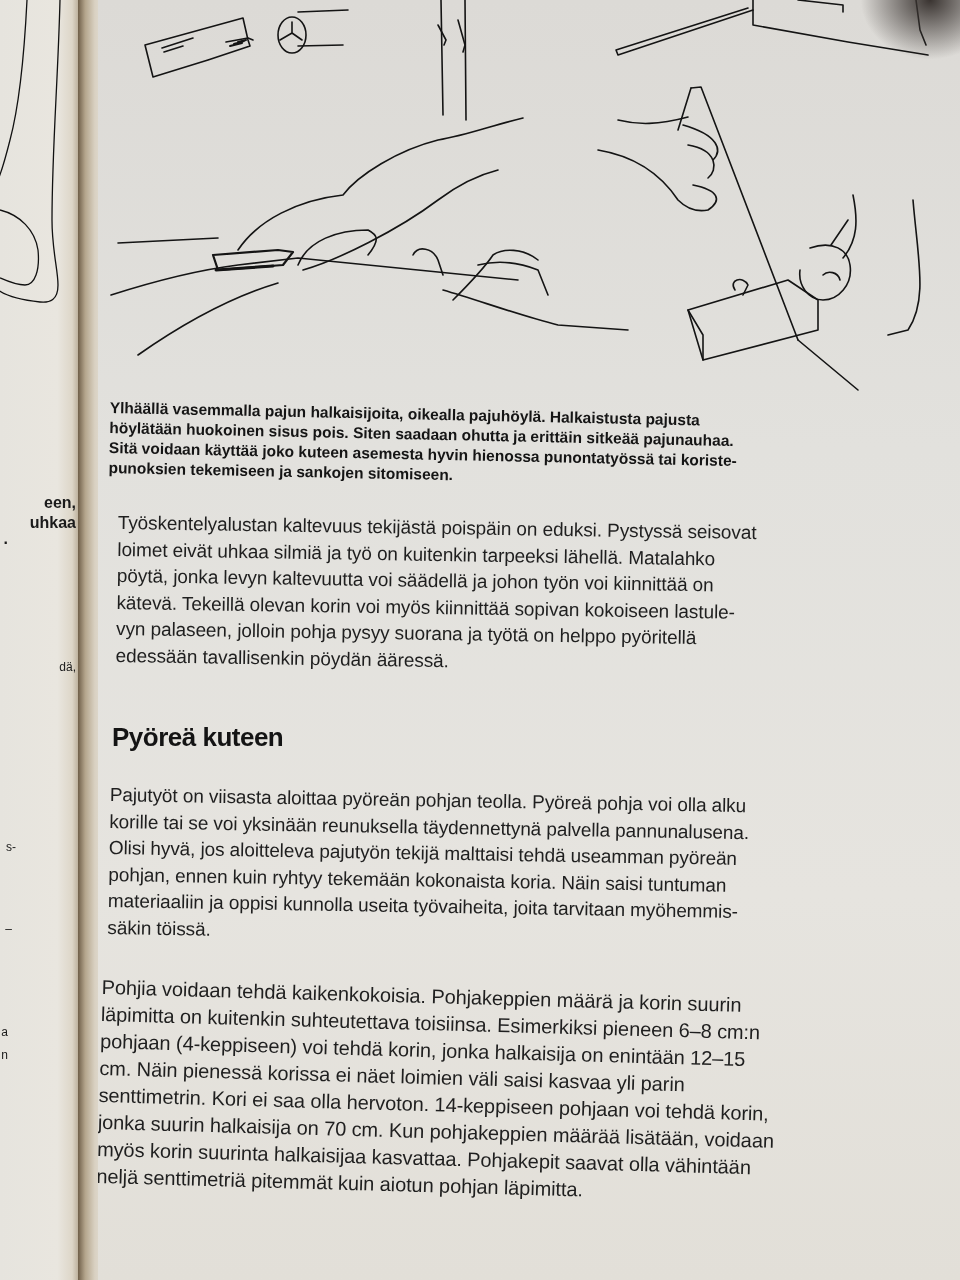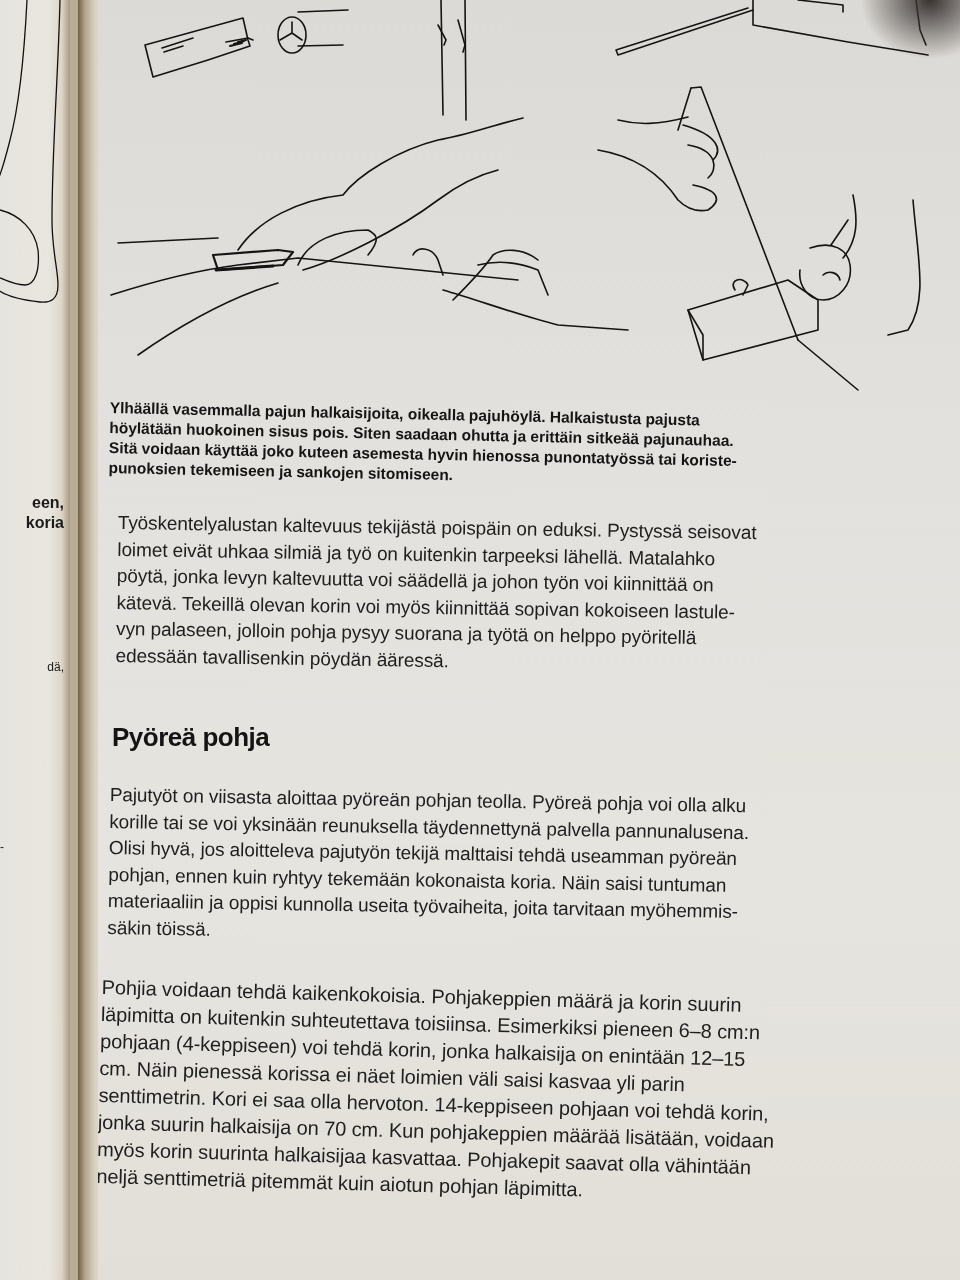--- a/index.html
+++ b/index.html
@@ -3,21 +3,21 @@
   <meta charset="utf-8">
   <style>
     html, body { margin: 0; padding: 0; }
     body {
       width: 960px; height: 1280px; overflow: hidden; position: relative;
       background: #b9ad98;
       font-family: "Liberation Sans", sans-serif;
     }
     
     .left-page {
-      position: absolute; left: 0; top: 0; width: 70px; height: 1280px;
+      position: absolute; left: 0; top: 0; width: 82px; height: 1280px;
       background: linear-gradient(90deg, #e6e4de 0%, #e9e6df 70%, #ddd6c8 88%, #a99a82 100%);
       overflow: hidden;
     }
     .left-page .frag {
       position: absolute; right: 6px; color: #1b1b1b; font-size: 12px; white-space: nowrap;
     }
     .left-page .frag.bold { font-weight: bold; font-size: 16px; }
     
     .gutter {
       position: absolute; left: 78px; top: 0; width: 24px; height: 1280px;
@@ -59,21 +59,21 @@
 </head>
 <body>
 
 <div class="left-page">
   <svg width="82" height="320" style="position:absolute;left:0;top:0">
     <path d="M27 0 C 24 60, 18 110, 10 140 C 5 160, 0 175, -2 180" fill="none" stroke="#111" stroke-width="1.3"></path>
     <path d="M60 0 C 58 80, 52 150, 52 220 C 52 250, 58 270, 58 285 C 58 300, 50 303, 40 302 C 20 300, 5 295, -2 290" fill="none" stroke="#111" stroke-width="1.3"></path>
     <path d="M0 210 C 20 215, 35 230, 38 250 C 40 270, 35 285, 25 285 C 15 285, 5 280, -2 277" fill="none" stroke="#111" stroke-width="1.3"></path>
   </svg>
   <div class="frag bold" style="top:494px">een,</div>
-  <div class="frag bold" style="top:514px">koria</div>
+  <div class="frag bold" style="top:514px">uhkaa</div>
   <div class="frag bold" style="top:530px;right:74px">.</div>
   <div class="frag" style="top:660px">dä,</div>
   <div class="frag" style="top:840px;right:66px">s-</div>
   <div class="frag" style="top:922px;right:70px">–</div>
   <div class="frag" style="top:1025px;right:74px">a</div>
   <div class="frag" style="top:1048px;right:74px">n</div>
 </div>
 
 <div class="gutter"></div>
 
@@ -146,21 +146,21 @@
 
   <div class="para p1">
     <span>Työskentelyalustan kaltevuus tekijästä poispäin on eduksi. Pystyssä seisovat</span>
     <span>loimet eivät uhkaa silmiä ja työ on kuitenkin tarpeeksi lähellä. Matalahko</span>
     <span>pöytä, jonka levyn kaltevuutta voi säädellä ja johon työn voi kiinnittää on</span>
     <span>kätevä. Tekeillä olevan korin voi myös kiinnittää sopivan kokoiseen lastule-</span>
     <span>vyn palaseen, jolloin pohja pysyy suorana ja työtä on helppo pyöritellä</span>
     <span>edessään tavallisenkin pöydän ääressä.</span>
   </div>
 
-  <div class="heading">Pyöreä pohja</div>
+  <div class="heading">Pyöreä kuteen</div>
 
   <div class="para p2">
     <span>Pajutyöt on viisasta aloittaa pyöreän pohjan teolla. Pyöreä pohja voi olla alku</span>
     <span>korille tai se voi yksinään reunuksella täydennettynä palvella pannunalusena.</span>
     <span>Olisi hyvä, jos aloitteleva pajutyön tekijä malttaisi tehdä useamman pyöreän</span>
     <span>pohjan, ennen kuin ryhtyy tekemään kokonaista koria. Näin saisi tuntuman</span>
     <span>materiaaliin ja oppisi kunnolla useita työvaiheita, joita tarvitaan myöhemmis-</span>
     <span>säkin töissä.</span>
   </div>
 

